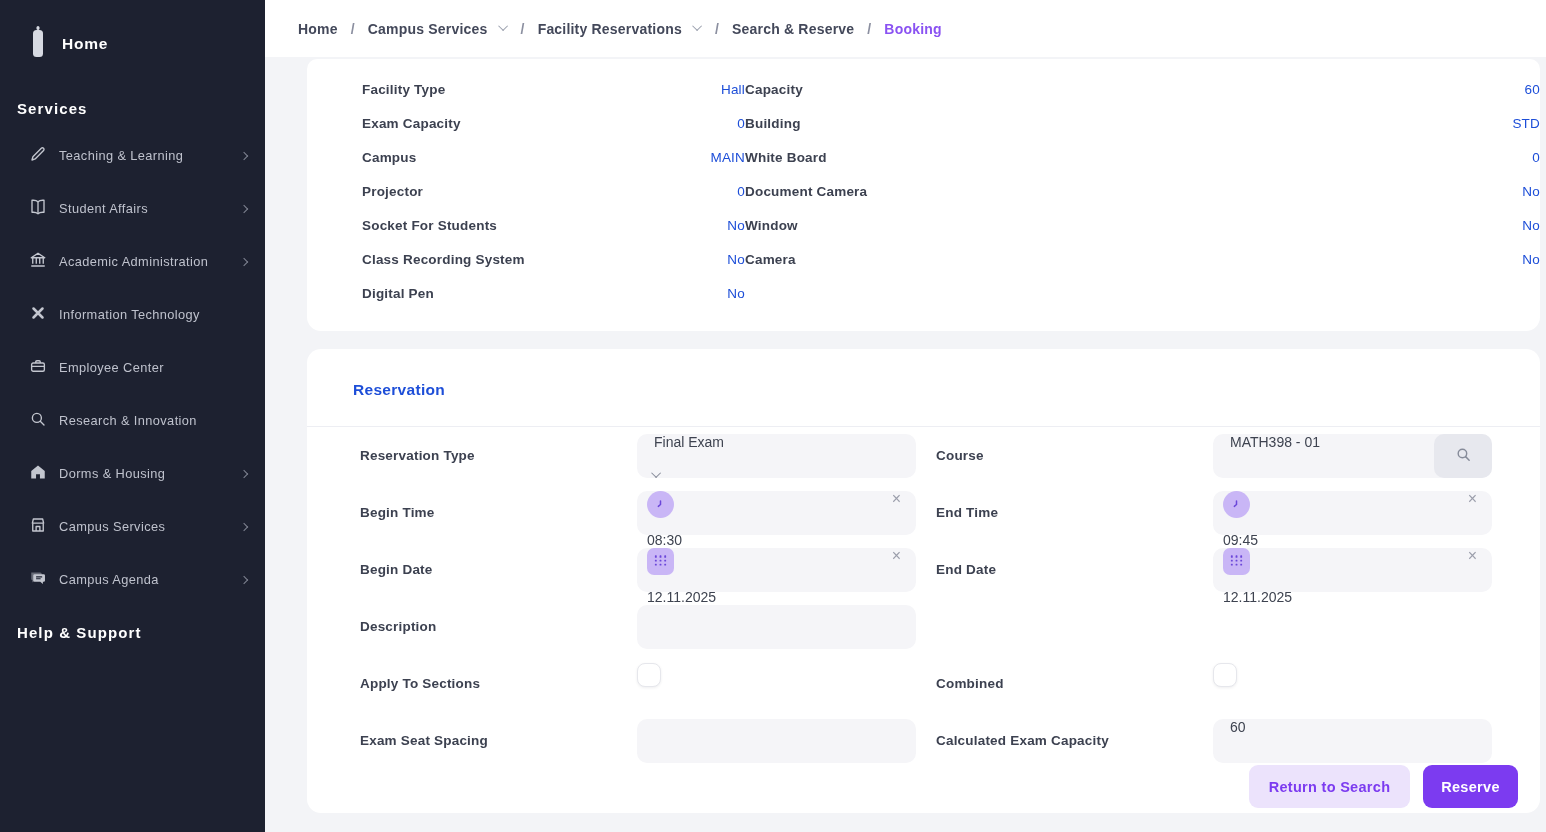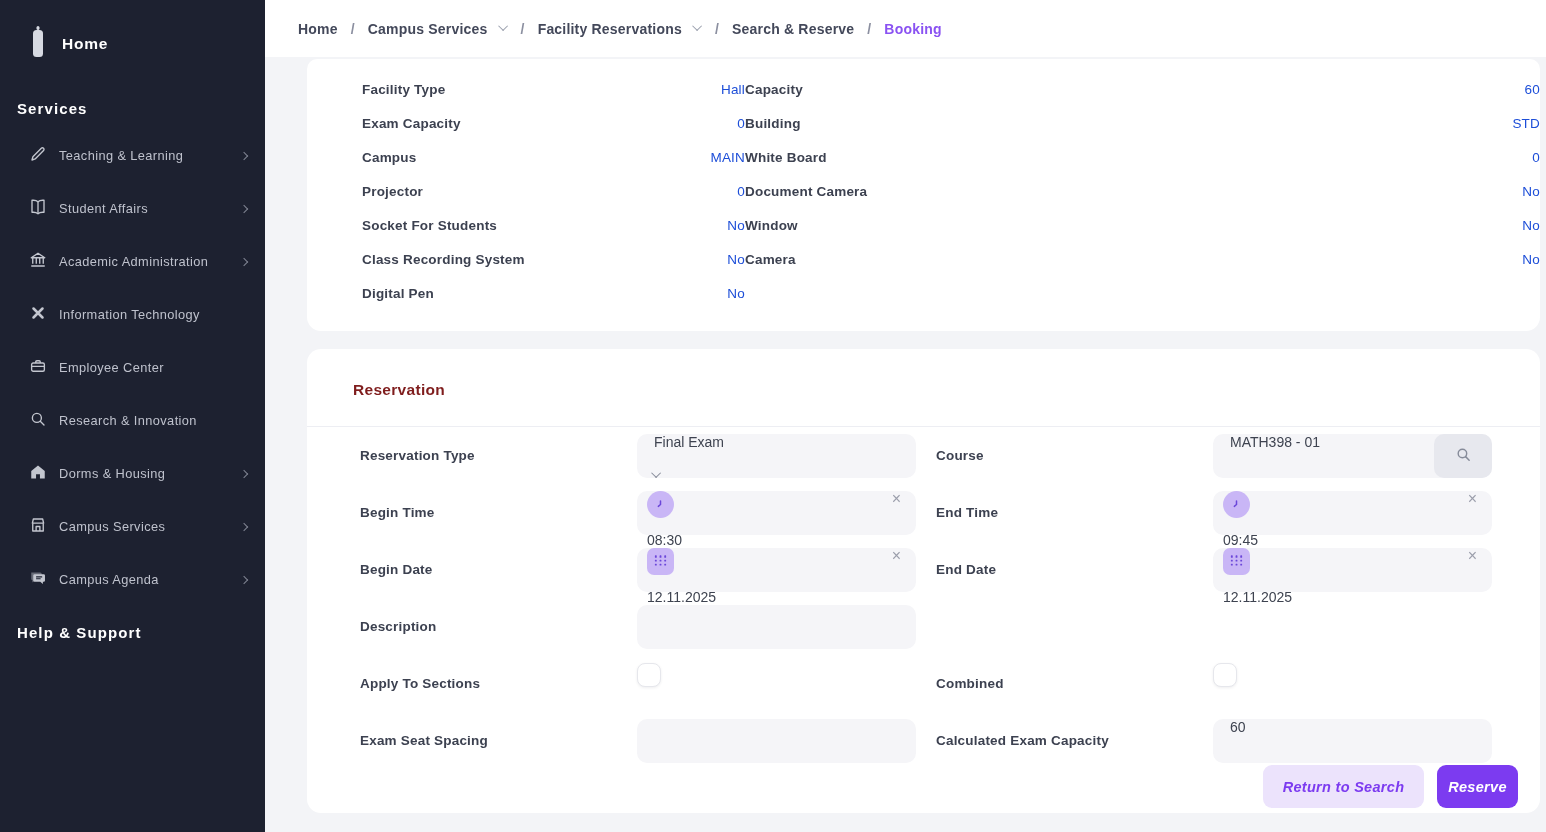--- a/index.html
+++ b/index.html
@@ -43,21 +43,21 @@
 
   
   .details-card { height:272px; padding:13px 0 0 55px; border-radius:10px 10px 14px 14px; }
   .details-grid { display:grid; grid-template-columns:383px 1fr; grid-auto-rows:34px; }
   .detail-cell { display:flex; align-items:center;justify-content:space-between; }
   .dl { font-size:13.5px; font-weight:700; color:#3c4150; letter-spacing:0.2px; }
   .dv { font-size:13.5px; color:#1d4ed8; margin-left:14px; letter-spacing:0.2px; }
 
   
   .res-card { margin-top:18px; height:464px; position:relative; }
-  .res-title { font-size:15.5px; font-weight:700; color:#7f1d1d; padding:32px 0 0 46px; letter-spacing:0.3px; }
+  .res-title { font-size:15.5px; font-weight:700; color:#1d4ed8; padding:32px 0 0 46px; letter-spacing:0.3px; }
   .res-divider { border:none; border-top:1px solid #edeef3; margin-top:27px; }
   .form-grid { display:grid; grid-template-columns:277px 279px 297px 279px; grid-auto-rows:57px;
     align-items:center; margin-left:53px; }
   .flabel { font-size:13.5px; font-weight:700; color:#3c4150; letter-spacing:0.2px; }
   .lbl-r { padding-left:20px; }
   .field { height:44px; background:var(--input-bg,#f5f5f8); border-radius:10px; display:flex;
     font-size:14px; color:#3e4350; position:relative; cursor:pointer;flex-direction:column; }
   .field-select { justify-content:space-between; padding:0 17px; }
   .field-select .chev-down { border-color:#878c9a; }
   .field-icon { padding-left:10px; gap:14px; }
@@ -68,23 +68,23 @@
   .clear { position:absolute; right:15px; color:#9b9eab; font-size:16px; line-height:1; cursor:pointer; }
   .field-course { padding-left:17px; }
   .search-btn { position:absolute; right:0; top:0; width:58px; height:44px; background:#e7e8ee;
     border:none; border-radius:10px; display:flex; align-items:center; justify-content:center; cursor:pointer; }
   .field-plain { padding-left:17px; }
   .checkbox { width:24px; height:24px; border-radius:8px; background:#fff; border:1px solid #e6e7ec;
     box-shadow:0 1px 3px rgba(20,20,40,0.07); cursor:pointer; align-self:start; margin-top:8px; }
   .cb-row-label { align-self:center; }
   .actions { position:absolute; right:22px; bottom:5px; display:flex; gap:13px; }
   .btn { height:43px; border:none; border-radius:9px; font-family:inherit; font-weight:700;
-    font-size:14.5px; letter-spacing:0.3px; cursor:pointer;font-style:italic; }
+    font-size:14.5px; letter-spacing:0.3px; cursor:pointer; }
   .btn-ghost { width:161px; background:var(--accent-light,#ece3fc); color:var(--accent,#7c3fe4); }
-  .btn-primary { width:81px; background:var(--accent,#7c3bf0); color:#fff; }
+  .btn-primary { width:95px; background:var(--accent,#7c3bf0); color:#fff; }
 </style>
 </head>
 <body>
 
 <div class="app">
 
   <aside class="sidebar">
     <div class="home-row">
       <span>
         <svg width="14" height="32" viewBox="0 0 14 32">

